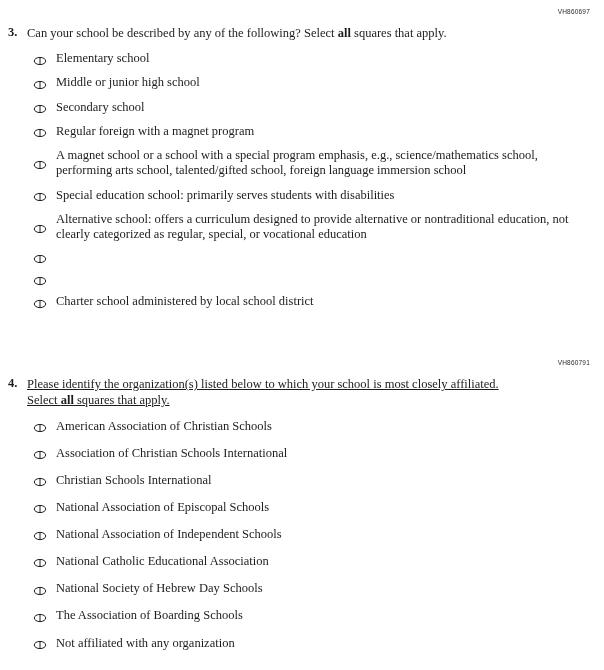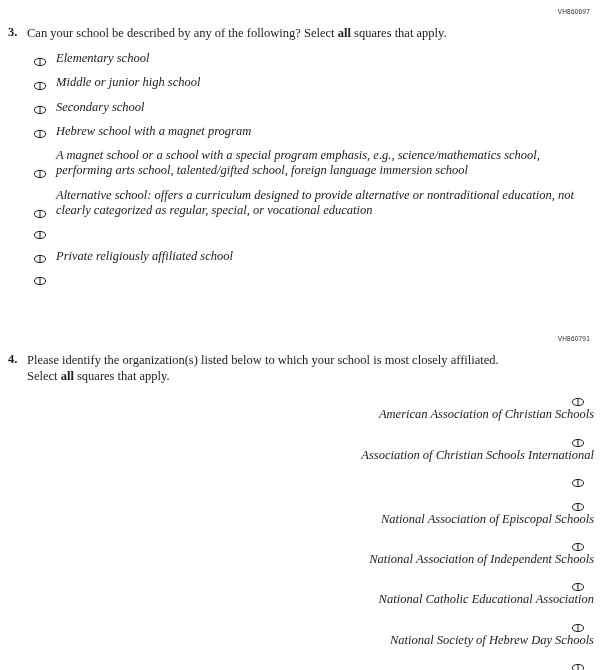--- a/index.html
+++ b/index.html
@@ -37,32 +37,31 @@
   }
   .qnum {
     font-weight: bold;
     width: 19px;
     flex-shrink: 0;
   }
   .qtext {
     line-height: 1.3;
   }
   .qtext b { font-weight: bold; }
-  .q4 .qtext { max-width: 472px; }
+  .q4 .qtext { max-width: 472px; text-decoration: underline; }
   ul.options {
     list-style: none;
     margin: 10px 0 0 19px;
   }
   li.option {
     display: flex;
-    align-items: flex-end;
-    font-style: italic;
+    align-items: center;
   }
   .q3 li.option { margin-bottom: 8.5px; }
-  .q4 li.option { margin-bottom: 11.5px; flex-direction: column; }
+  .q4 li.option { margin-bottom: 11.5px; }
   .oval {
     flex-shrink: 0;
     display: inline-block;
     width: 14px;
     height: 10px;
     margin: 3px 9px 0 6px;
   }
   .oval svg { display: block; }
   .label {
     line-height: 1.25;
@@ -109,64 +108,73 @@
           </span>
         <span class="label">Secondary school</span>
       </li>
       <li class="option">
         <span class="oval">
             <svg width="14" height="10" viewBox="0 0 14 10">
               <ellipse cx="7" cy="5" rx="5.7" ry="3.6" fill="none" stroke="#1c1c1c" stroke-width="1"></ellipse>
               <line x1="7" y1="1.4" x2="7" y2="8.6" stroke="#1c1c1c" stroke-width="1"></line>
             </svg>
           </span>
-        <span class="label">Hebrew school with a magnet program</span>
+        <span class="label">Regular foreign with a magnet program</span>
       </li>
       <li class="option">
         <span class="oval">
             <svg width="14" height="10" viewBox="0 0 14 10">
               <ellipse cx="7" cy="5" rx="5.7" ry="3.6" fill="none" stroke="#1c1c1c" stroke-width="1"></ellipse>
               <line x1="7" y1="1.4" x2="7" y2="8.6" stroke="#1c1c1c" stroke-width="1"></line>
             </svg>
           </span>
         <span class="label">A magnet school or a school with a special program emphasis, e.g., science/mathematics school, performing arts school, talented/gifted school, foreign language immersion school</span>
       </li>
       <li class="option">
         <span class="oval">
             <svg width="14" height="10" viewBox="0 0 14 10">
               <ellipse cx="7" cy="5" rx="5.7" ry="3.6" fill="none" stroke="#1c1c1c" stroke-width="1"></ellipse>
               <line x1="7" y1="1.4" x2="7" y2="8.6" stroke="#1c1c1c" stroke-width="1"></line>
             </svg>
           </span>
+        <span class="label">Special education school: primarily serves students with disabilities</span>
+      </li>
+      <li class="option">
+        <span class="oval">
+            <svg width="14" height="10" viewBox="0 0 14 10">
+              <ellipse cx="7" cy="5" rx="5.7" ry="3.6" fill="none" stroke="#1c1c1c" stroke-width="1"></ellipse>
+              <line x1="7" y1="1.4" x2="7" y2="8.6" stroke="#1c1c1c" stroke-width="1"></line>
+            </svg>
+          </span>
         <span class="label">Alternative school: offers a curriculum designed to provide alternative or nontraditional education, not clearly categorized as regular, special, or vocational education</span>
       </li>
       <li class="option">
         <span class="oval">
             <svg width="14" height="10" viewBox="0 0 14 10">
               <ellipse cx="7" cy="5" rx="5.7" ry="3.6" fill="none" stroke="#1c1c1c" stroke-width="1"></ellipse>
               <line x1="7" y1="1.4" x2="7" y2="8.6" stroke="#1c1c1c" stroke-width="1"></line>
             </svg>
           </span>
       </li>
       <li class="option">
         <span class="oval">
             <svg width="14" height="10" viewBox="0 0 14 10">
               <ellipse cx="7" cy="5" rx="5.7" ry="3.6" fill="none" stroke="#1c1c1c" stroke-width="1"></ellipse>
               <line x1="7" y1="1.4" x2="7" y2="8.6" stroke="#1c1c1c" stroke-width="1"></line>
             </svg>
           </span>
-        <span class="label">Private religiously affiliated school</span>
-      </li>
-      <li class="option">
-        <span class="oval">
-            <svg width="14" height="10" viewBox="0 0 14 10">
-              <ellipse cx="7" cy="5" rx="5.7" ry="3.6" fill="none" stroke="#1c1c1c" stroke-width="1"></ellipse>
-              <line x1="7" y1="1.4" x2="7" y2="8.6" stroke="#1c1c1c" stroke-width="1"></line>
-            </svg>
-          </span>
+      </li>
+      <li class="option">
+        <span class="oval">
+            <svg width="14" height="10" viewBox="0 0 14 10">
+              <ellipse cx="7" cy="5" rx="5.7" ry="3.6" fill="none" stroke="#1c1c1c" stroke-width="1"></ellipse>
+              <line x1="7" y1="1.4" x2="7" y2="8.6" stroke="#1c1c1c" stroke-width="1"></line>
+            </svg>
+          </span>
+        <span class="label">Charter school administered by local school district</span>
       </li>
     </ul>
   </div>
 
   <div class="question-section section-q4 q4">
     <div class="code">VH860791</div>
     <div class="prompt">
       <span class="qnum">4.</span>
       <span class="qtext"><span>Please identify the organization(s) listed below to which your school is most closely affiliated. Select </span><b>all</b><span> squares that apply.</span></span>
     </div>
@@ -189,20 +197,21 @@
           </span>
         <span class="label">Association of Christian Schools International</span>
       </li>
       <li class="option">
         <span class="oval">
             <svg width="14" height="10" viewBox="0 0 14 10">
               <ellipse cx="7" cy="5" rx="5.7" ry="3.6" fill="none" stroke="#1c1c1c" stroke-width="1"></ellipse>
               <line x1="7" y1="1.4" x2="7" y2="8.6" stroke="#1c1c1c" stroke-width="1"></line>
             </svg>
           </span>
+        <span class="label">Christian Schools International</span>
       </li>
       <li class="option">
         <span class="oval">
             <svg width="14" height="10" viewBox="0 0 14 10">
               <ellipse cx="7" cy="5" rx="5.7" ry="3.6" fill="none" stroke="#1c1c1c" stroke-width="1"></ellipse>
               <line x1="7" y1="1.4" x2="7" y2="8.6" stroke="#1c1c1c" stroke-width="1"></line>
             </svg>
           </span>
         <span class="label">National Association of Episcopal Schools</span>
       </li>

